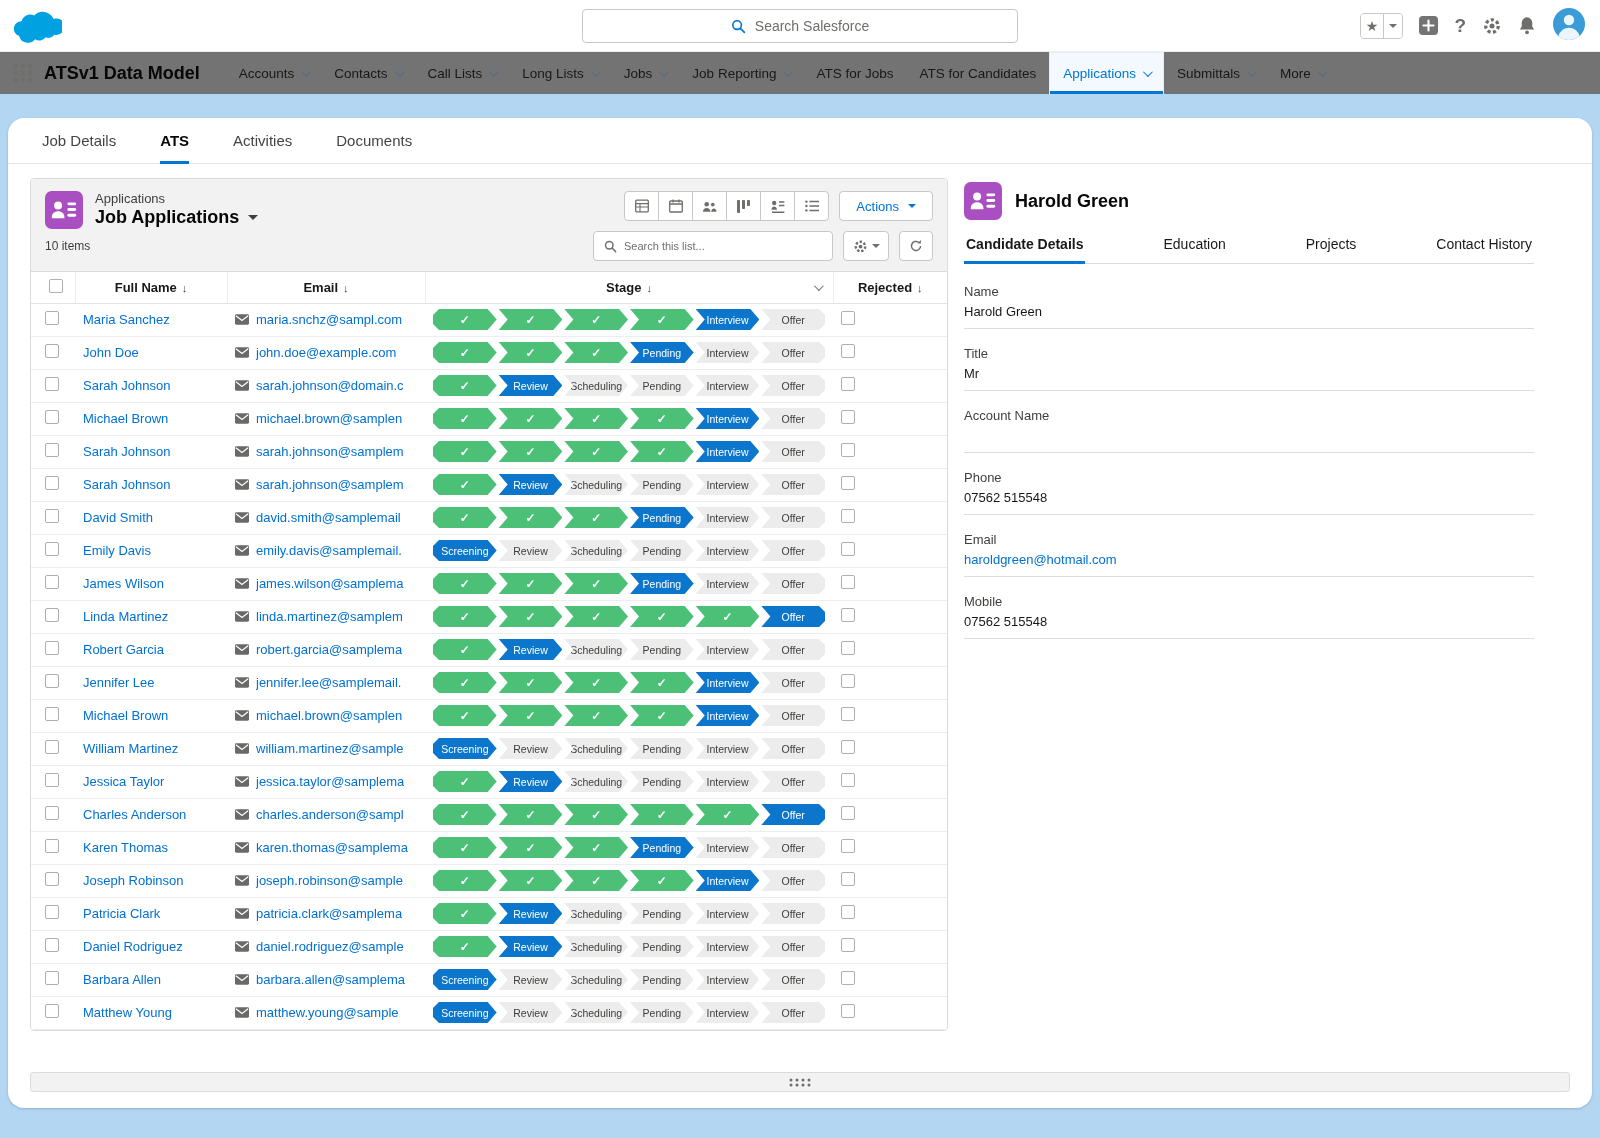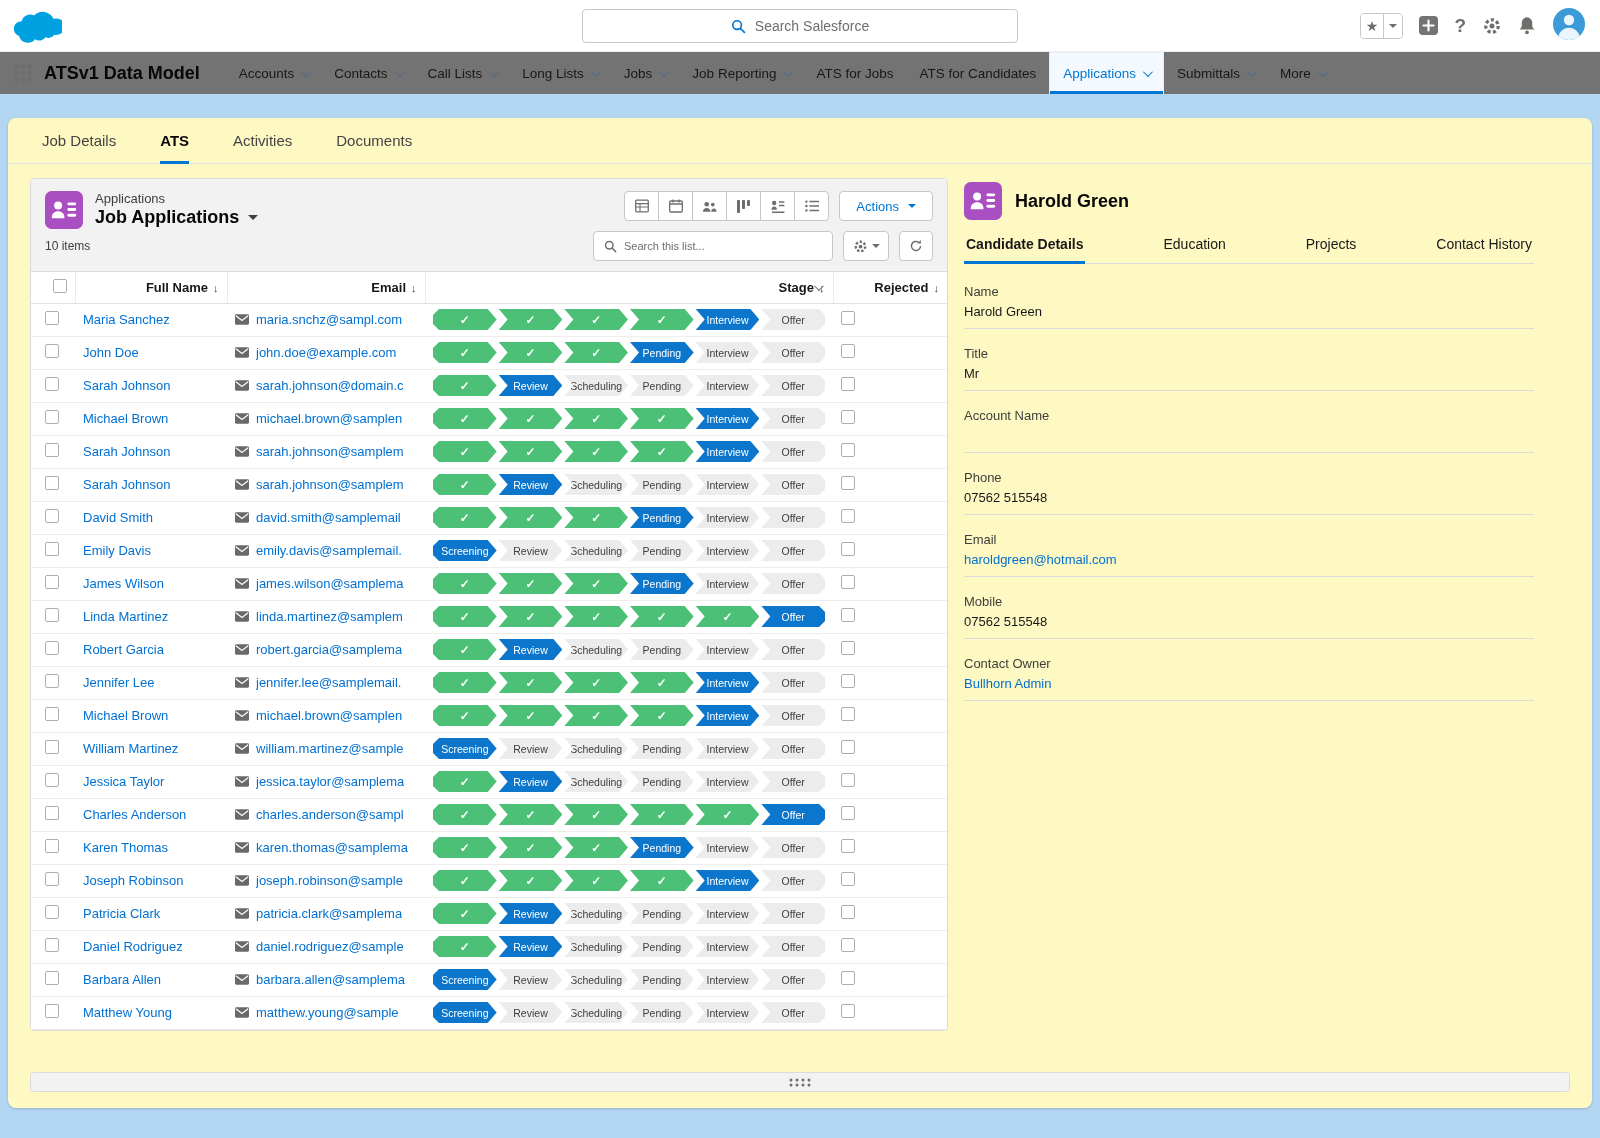--- a/index.html
+++ b/index.html
@@ -32,21 +32,21 @@
   .nav-tabs { display:flex; align-items:stretch; }
   .nav-item { display:flex; align-items:center; gap:7px; padding:0 13px; font-size:13.5px; color:#181818; cursor:pointer; position:relative; white-space:nowrap; }
   .nav-item .chev { color:#54698d; }
   .nav-item.active { color:#0176d3; background:#f3f9ff; border:1px solid #e1effc; border-bottom:none; }
   .nav-item.active::after { content:""; position:absolute; left:0; right:0; bottom:0; height:3px; background:#0176d3; }
   .nav-item.active .chev { color:#0176d3; }
   .chev { display:inline-block; width:7px; height:7px; border-right:1.6px solid currentColor; border-bottom:1.6px solid currentColor; transform:rotate(45deg) translateY(-2px); }
 
   
   .page { flex:1; padding:24px 8px 30px; display:flex; min-height:0; }
-  .workspace { flex:1; background:#fef9c3; border-radius:8px; box-shadow:0 1px 3px rgba(0,0,0,.18); display:flex; flex-direction:column; min-height:0; overflow:hidden; }
+  .workspace { flex:1; background:#ffffff; border-radius:16px; box-shadow:0 1px 3px rgba(0,0,0,.18); display:flex; flex-direction:column; min-height:0; overflow:hidden; }
 
   .record-tabs { display:flex; gap:44px; padding:0 0 0 34px; height:46px; align-items:stretch; border-bottom:1px solid #e5e5e5; flex:0 0 auto; }
   .rtab { display:flex; align-items:center; font-size:15px; color:#444; cursor:pointer; position:relative; }
   .rtab.active { font-weight:700; color:#080707; }
   .rtab.active::after { content:""; position:absolute; left:0; right:0; bottom:-1px; height:3px; background:#0176d3; }
 
   .content { flex:1; display:flex; padding:14px 22px 0; gap:16px; min-height:0; }
 
   
   .list-panel { width:918px; flex:0 0 auto; border:1px solid #dddbda; border-radius:4px; background:#fff; align-self:flex-start; overflow:hidden; }
@@ -71,21 +71,21 @@
     display:flex; align-items:center; gap:9px; padding:0 16px; cursor:pointer; font-family:inherit; }
   .actions-btn .tiny-tri { border-top-color:#0176d3; }
   .list-search { width:240px; height:30px; border:1px solid #c9c7c5; border-radius:4px; background:#fff; display:flex; align-items:center; gap:7px; padding:0 10px; color:#706e6b; cursor:text; }
   .list-search .ph { font-size:11px; color:#706e6b; }
   .gear-btn { width:46px; border-radius:4px; gap:4px; }
   .refresh-btn { width:34px; border-radius:4px; }
 
   
   table { border-collapse:collapse; width:100%; table-layout:fixed; background:#fff; }
   col.w-check { width:44px; } col.w-name { width:152px; } col.w-email { width:198px; } col.w-stage { width:408px; } col.w-rej { width:114px; }
-  thead th { height:31px; font-size:13px; font-weight:700; text-align:right; padding:0 8px; border-bottom:1px solid #e3e3e3; position:relative; color:#181818; background:#fff; }
+  thead th { height:31px; font-size:13px; font-weight:700; text-align:center; padding:0 8px; border-bottom:1px solid #e3e3e3; position:relative; color:#181818; background:#fff; }
   thead th + th { border-left:1px solid #ececec; }
   .sort { font-size:11px; color:#3e3e3c; margin-left:5px; font-weight:400; }
   .col-chev { position:absolute; right:12px; top:12px; color:#706e6b; }
   tbody td { height:33px; padding:0 8px; border-bottom:1px solid #ededed; font-size:13px; vertical-align:middle; }
   .cb { width:14px; height:14px; border:1px solid #b0adab; border-radius:2px; background:#fff; display:inline-block; cursor:pointer; }
   td.c-check, th.c-check { padding-left:14px; }
   a.link { color:#0070d2; text-decoration:none; cursor:pointer; }
   .c-email-flex { display:flex; align-items:center; gap:7px; overflow:hidden; white-space:nowrap; }
   .c-email-flex a { overflow:hidden; }
   .mail-ico { color:#6b6968; display:flex; flex:0 0 auto; }
@@ -1015,24 +1015,20 @@
                 <div class="f-value">07562 515548</div>
               </div>
               <div class="field">
                 <div class="f-label">Email</div>
                 <a class="f-value link">haroldgreen@hotmail.com</a>
               </div>
               <div class="field">
                 <div class="f-label">Mobile</div>
                 <div class="f-value">07562 515548</div>
               </div>
-              <div class="field">
-                <div class="f-label">Contact Owner</div>
-                <a class="f-value link">Bullhorn Admin</a>
-              </div>
               <div class="field spacer"></div>
             </div>
         </section>
       </div>
 
       <div class="resize-bar">
         <svg width="26" height="10" viewBox="0 0 26 10" fill="#706e6b">
           <circle cx="4" cy="3" r="1.5"></circle>
             <circle cx="10" cy="3" r="1.5"></circle>
             <circle cx="16" cy="3" r="1.5"></circle>

